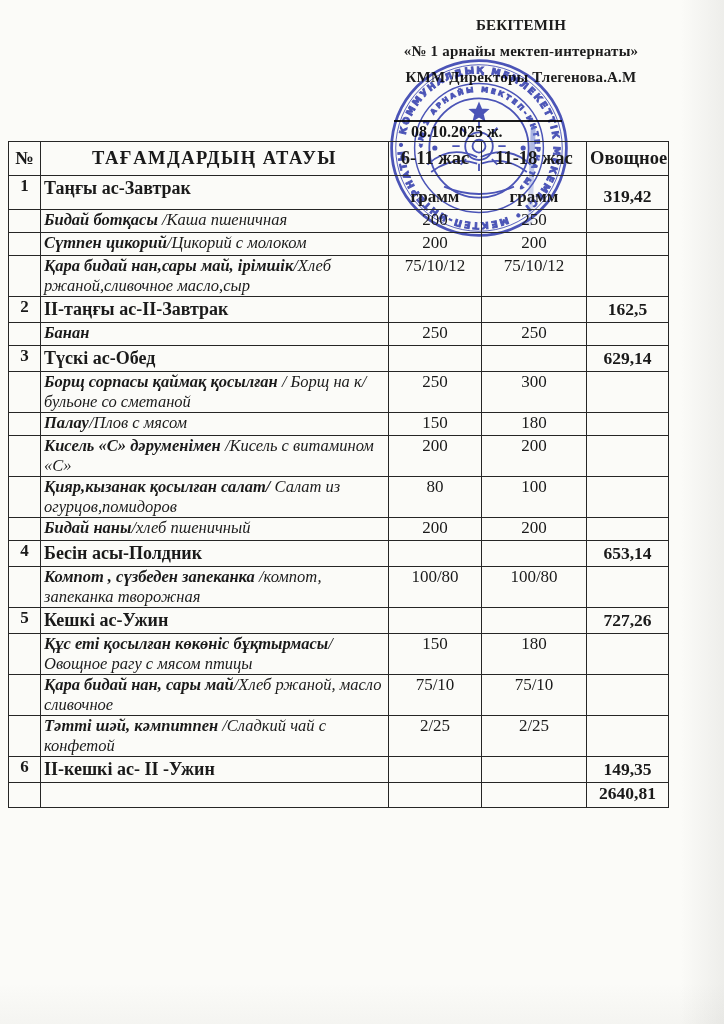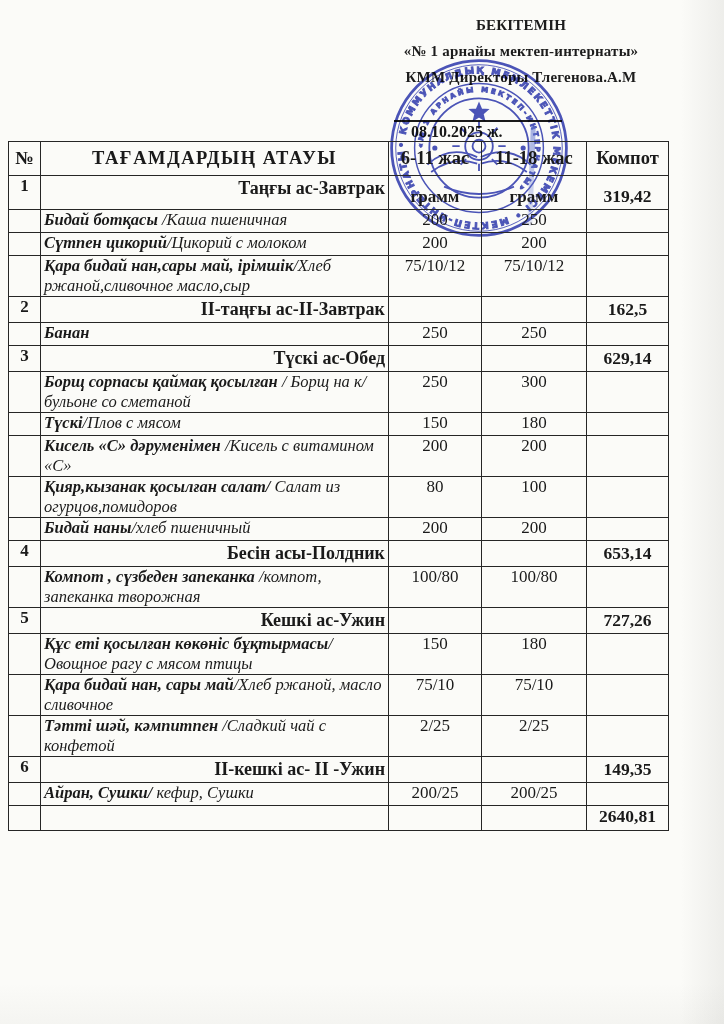--- a/index.html
+++ b/index.html
@@ -65,21 +65,21 @@
     border:1.6px solid #262626;padding:0 3px;overflow:hidden;
   }
   table.menu thead th{
     font-size:18.5px;font-weight:bold;height:33px;text-align:center;
   }
   th.h-name{letter-spacing:1.5px;}
   .c-num{text-align:center;font-weight:bold;font-size:17px;vertical-align:top;padding-top:1px;}
   .c-name{vertical-align:top;padding-left:6px;font-size:16.5px;line-height:20px;padding-top:1px;}
   .kz{font-weight:bold;font-style:italic;}
   .ru{font-style:italic;font-weight:normal;}
-  .sec-title{display:block;text-align:right;font-weight:bold;font-size:18px;font-style:normal;line-height:24px;}
+  .sec-title{display:block;text-align:left;font-weight:bold;font-size:18px;font-style:normal;line-height:24px;}
   .sec-title:empty{display:none;}
   .c-g,.c-price{text-align:center;vertical-align:top;font-size:17px;padding-top:1px;}
   .c-price{font-weight:bold;font-size:17.5px;margin-left:17px;}
   tr.r-section1{height:34px;}
   tr.r-section1 .c-g, tr.r-section1 .c-price{vertical-align:bottom;font-weight:bold;padding-bottom:2px;}
   tr.r-dish{height:23px;}
   tr.r-section{height:26px;}
   tr.r-section .c-price{vertical-align:bottom;padding-bottom:2px;}
   tr.r-total{height:25px;}
 </style>
@@ -136,21 +136,21 @@
         <col style="width:93px">
         <col style="width:105px">
         <col style="width:82px">
     </colgroup>
     <thead>
       <tr>
         <th>№</th>
         <th class="h-name">ТАҒАМДАРДЫҢ АТАУЫ</th>
         <th>6-11 жас</th>
         <th>11-18 жас</th>
-        <th>Компот</th>
+        <th>Овощное</th>
       </tr>
     </thead>
     <tbody id="rows">
         <tr class="r-section1">
     <td class="c-num">1</td>
     <td class="c-name"><span class="sec-title">Таңғы ас-Завтрак</span><b class="kz"></b><i class="ru"></i></td>
     <td class="c-g">грамм</td>
     <td class="c-g">грамм</td>
     <td class="c-price">319,42</td>
   </tr>
@@ -198,21 +198,21 @@
   </tr>
         <tr class="r-dish">
     <td class="c-num"></td>
     <td class="c-name"><b class="kz">Борщ сорпасы қаймақ қосылған</b><i class="ru"> / Борщ на к/бульоне со сметаной</i></td>
     <td class="c-g">250</td>
     <td class="c-g">300</td>
     <td class="c-price"></td>
   </tr>
         <tr class="r-dish">
     <td class="c-num"></td>
-    <td class="c-name"><b class="kz">Түскі</b><i class="ru">/Плов с мясом</i></td>
+    <td class="c-name"><b class="kz">Палау</b><i class="ru">/Плов с мясом</i></td>
     <td class="c-g">150</td>
     <td class="c-g">180</td>
     <td class="c-price"></td>
   </tr>
         <tr class="r-dish">
     <td class="c-num"></td>
     <td class="c-name"><b class="kz">Кисель «С» дәруменімен</b><i class="ru"> /Кисель с витамином «С»</i></td>
     <td class="c-g">200</td>
     <td class="c-g">200</td>
     <td class="c-price"></td>
@@ -273,27 +273,20 @@
     <td class="c-g">2/25</td>
     <td class="c-price"></td>
   </tr>
         <tr class="r-section">
     <td class="c-num">6</td>
     <td class="c-name"><span class="sec-title">ІІ-кешкі ас- ІІ -Ужин</span><b class="kz"></b><i class="ru"></i></td>
     <td class="c-g"></td>
     <td class="c-g"></td>
     <td class="c-price">149,35</td>
   </tr>
-        <tr class="r-dish">
-    <td class="c-num"></td>
-    <td class="c-name"><b class="kz">Айран, Сушки/</b><i class="ru"> кефир, Сушки</i></td>
-    <td class="c-g">200/25</td>
-    <td class="c-g">200/25</td>
-    <td class="c-price"></td>
-  </tr>
         <tr class="r-total">
     <td class="c-num"></td>
     <td class="c-name"><b class="kz"></b><i class="ru"></i></td>
     <td class="c-g"></td>
     <td class="c-g"></td>
     <td class="c-price">2640,81</td>
   </tr>
       </tbody>
   </table>
 

